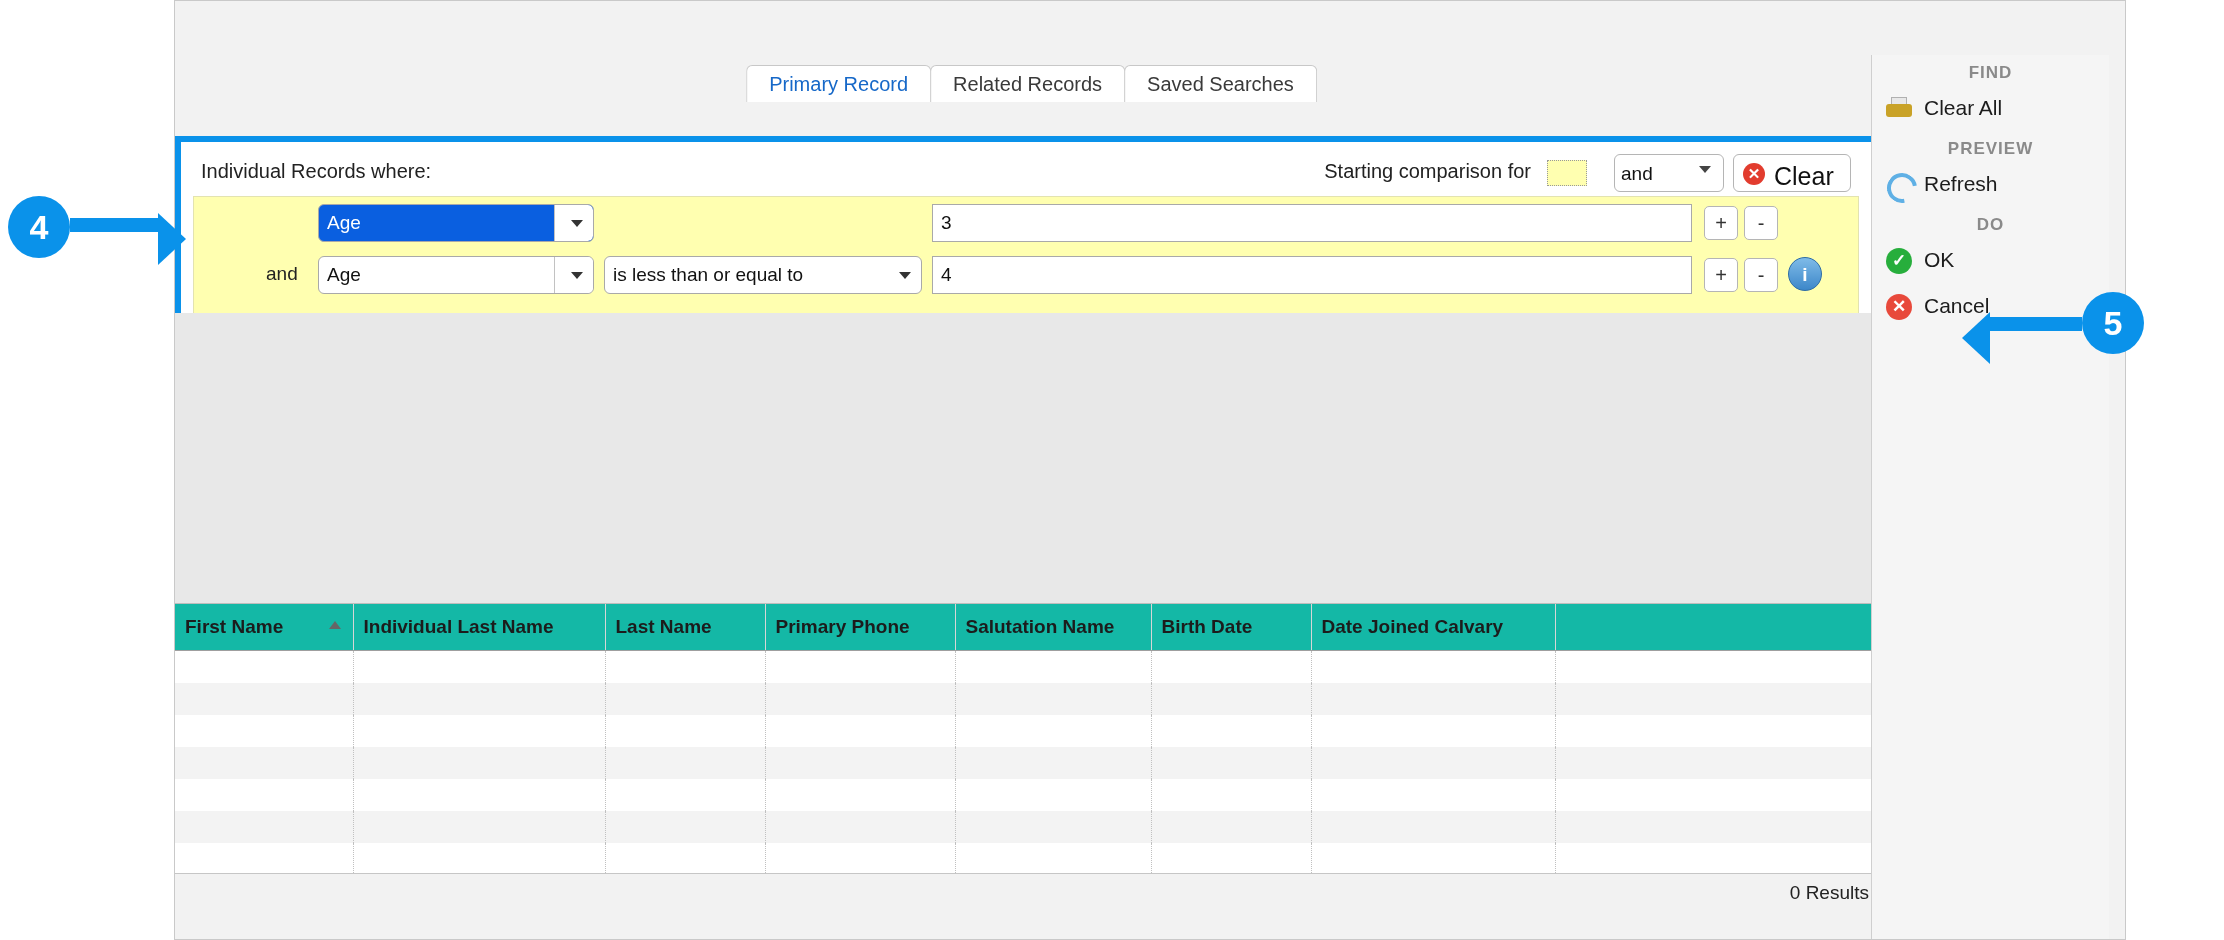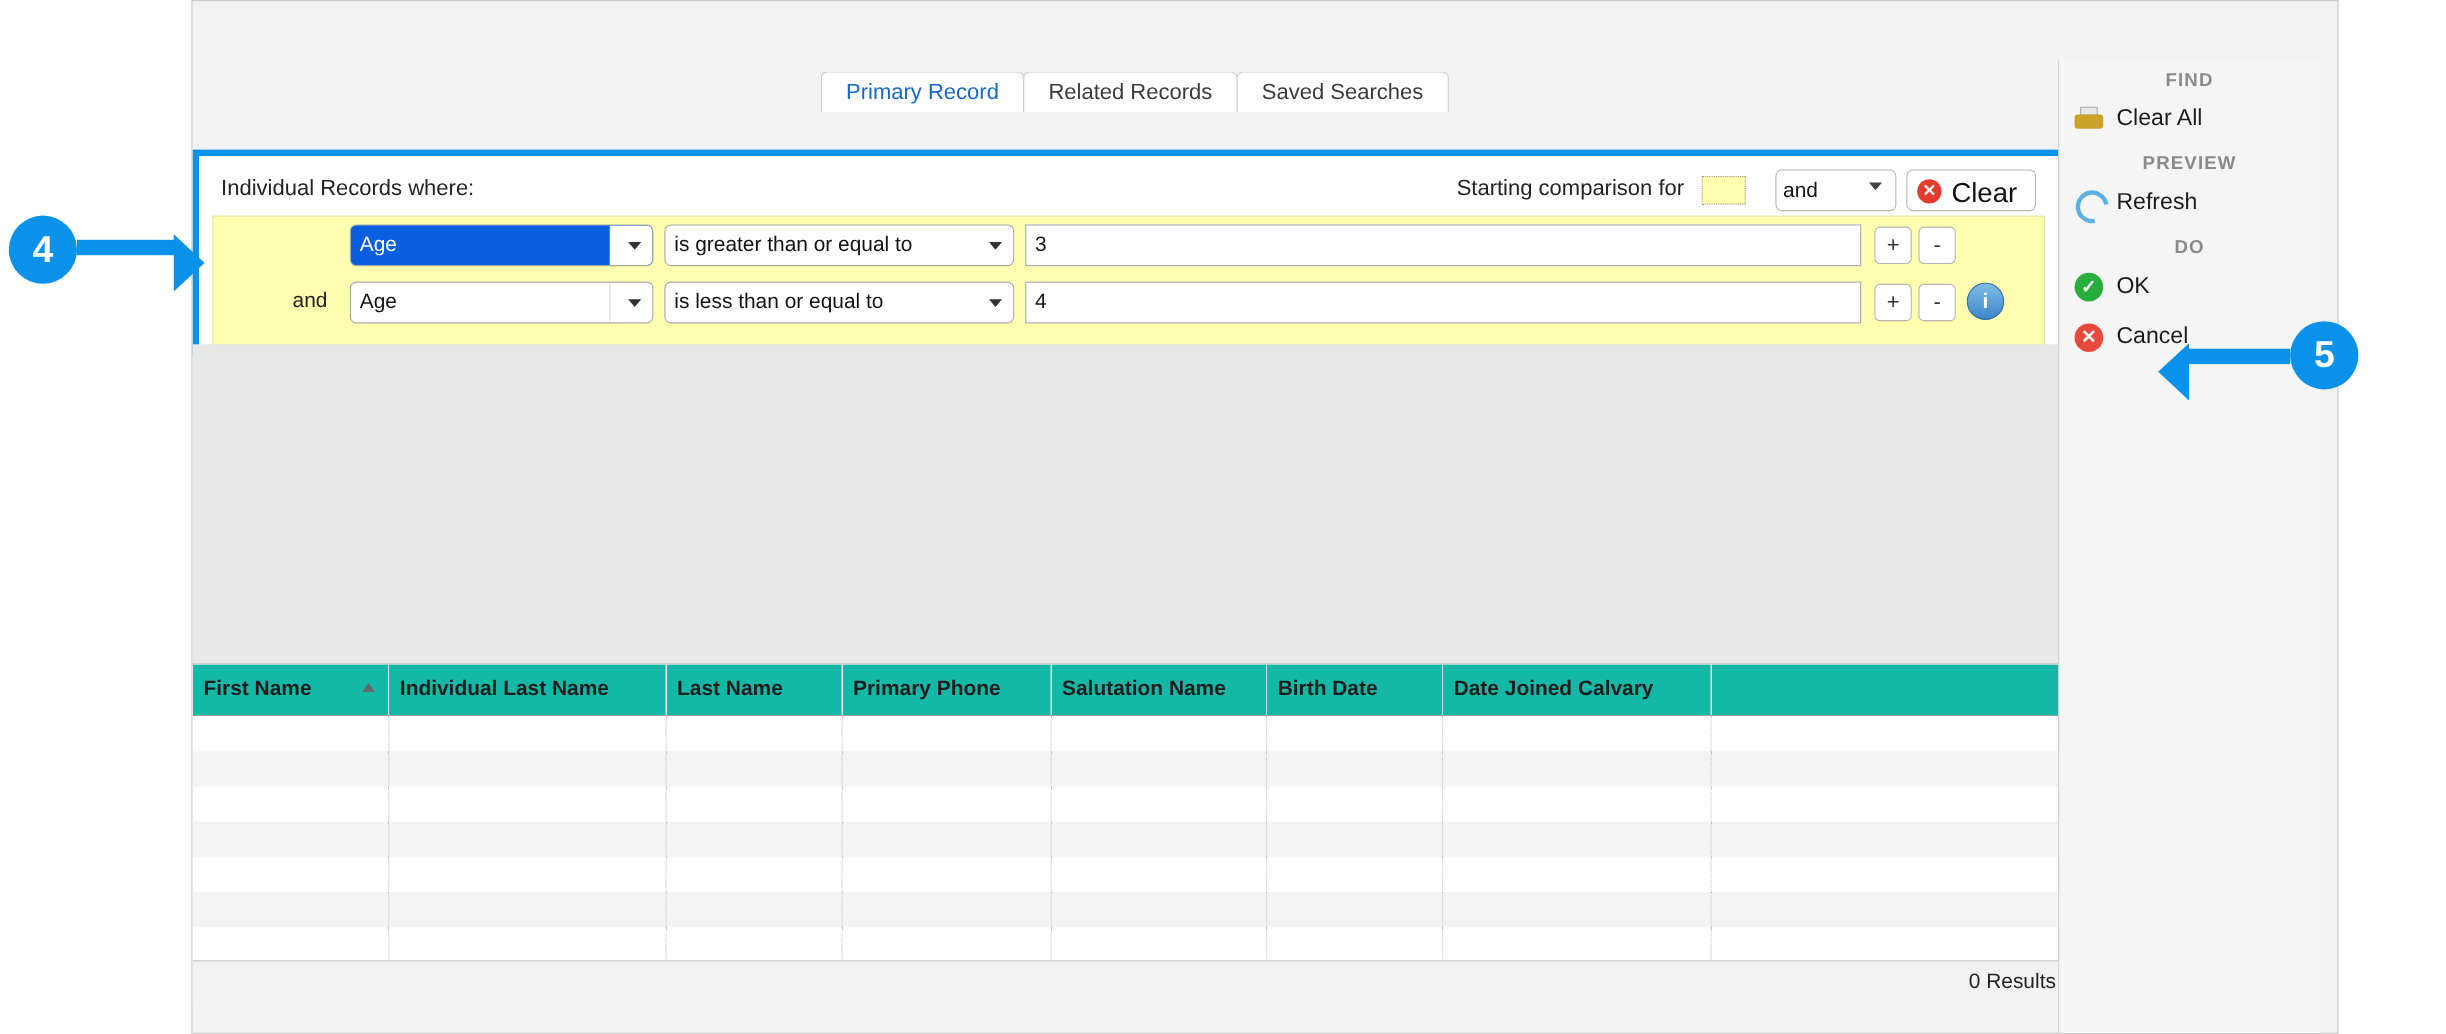--- a/index.html
+++ b/index.html
@@ -603,24 +603,20 @@
           </div>
         </div>
 
         <div class="rows-area">
 
           <div class="crit-row">
             <div class="conj"></div>
             <div class="fieldsel selected">
               <span>Age</span>
               <div class="arrowbox"></div>
-              <div class="sel-arrow"></div>
-            </div>
-            <div class="opsel">
-              <span>is greater than or equal to</span>
               <div class="sel-arrow"></div>
             </div>
             <input class="valinput" value="3" style="">
             <div class="plusbtn">+</div>
             <div class="minusbtn">-</div>
           </div>
 
           <div class="crit-row">
             <div class="conj">and</div>
             <div class="fieldsel">

